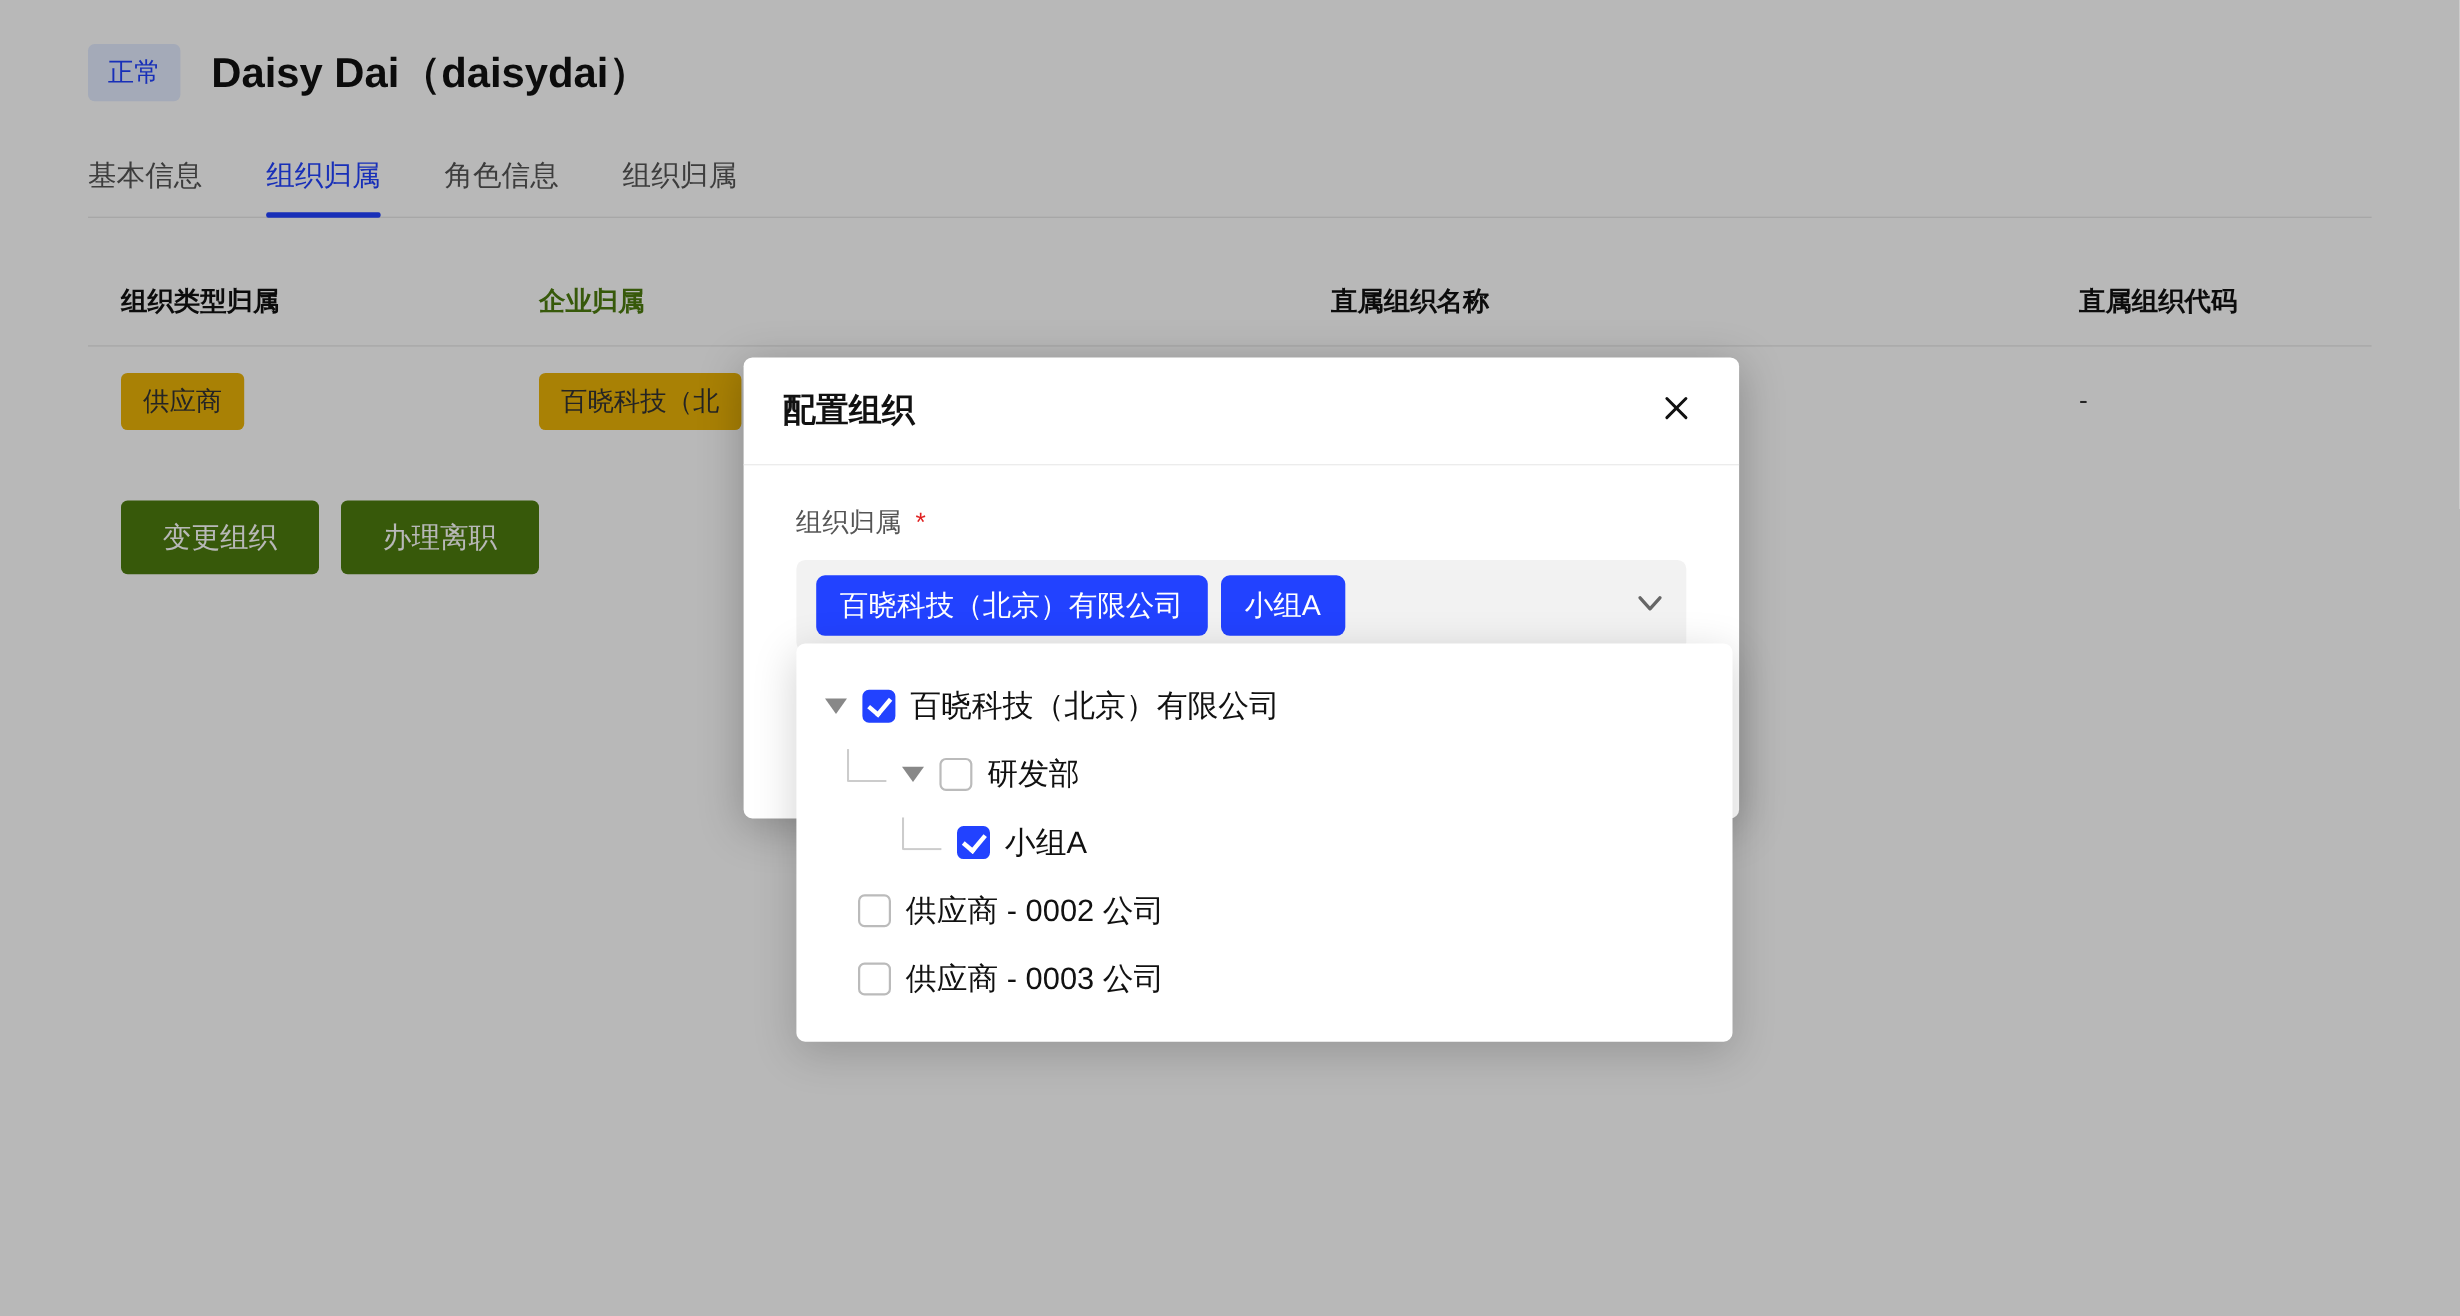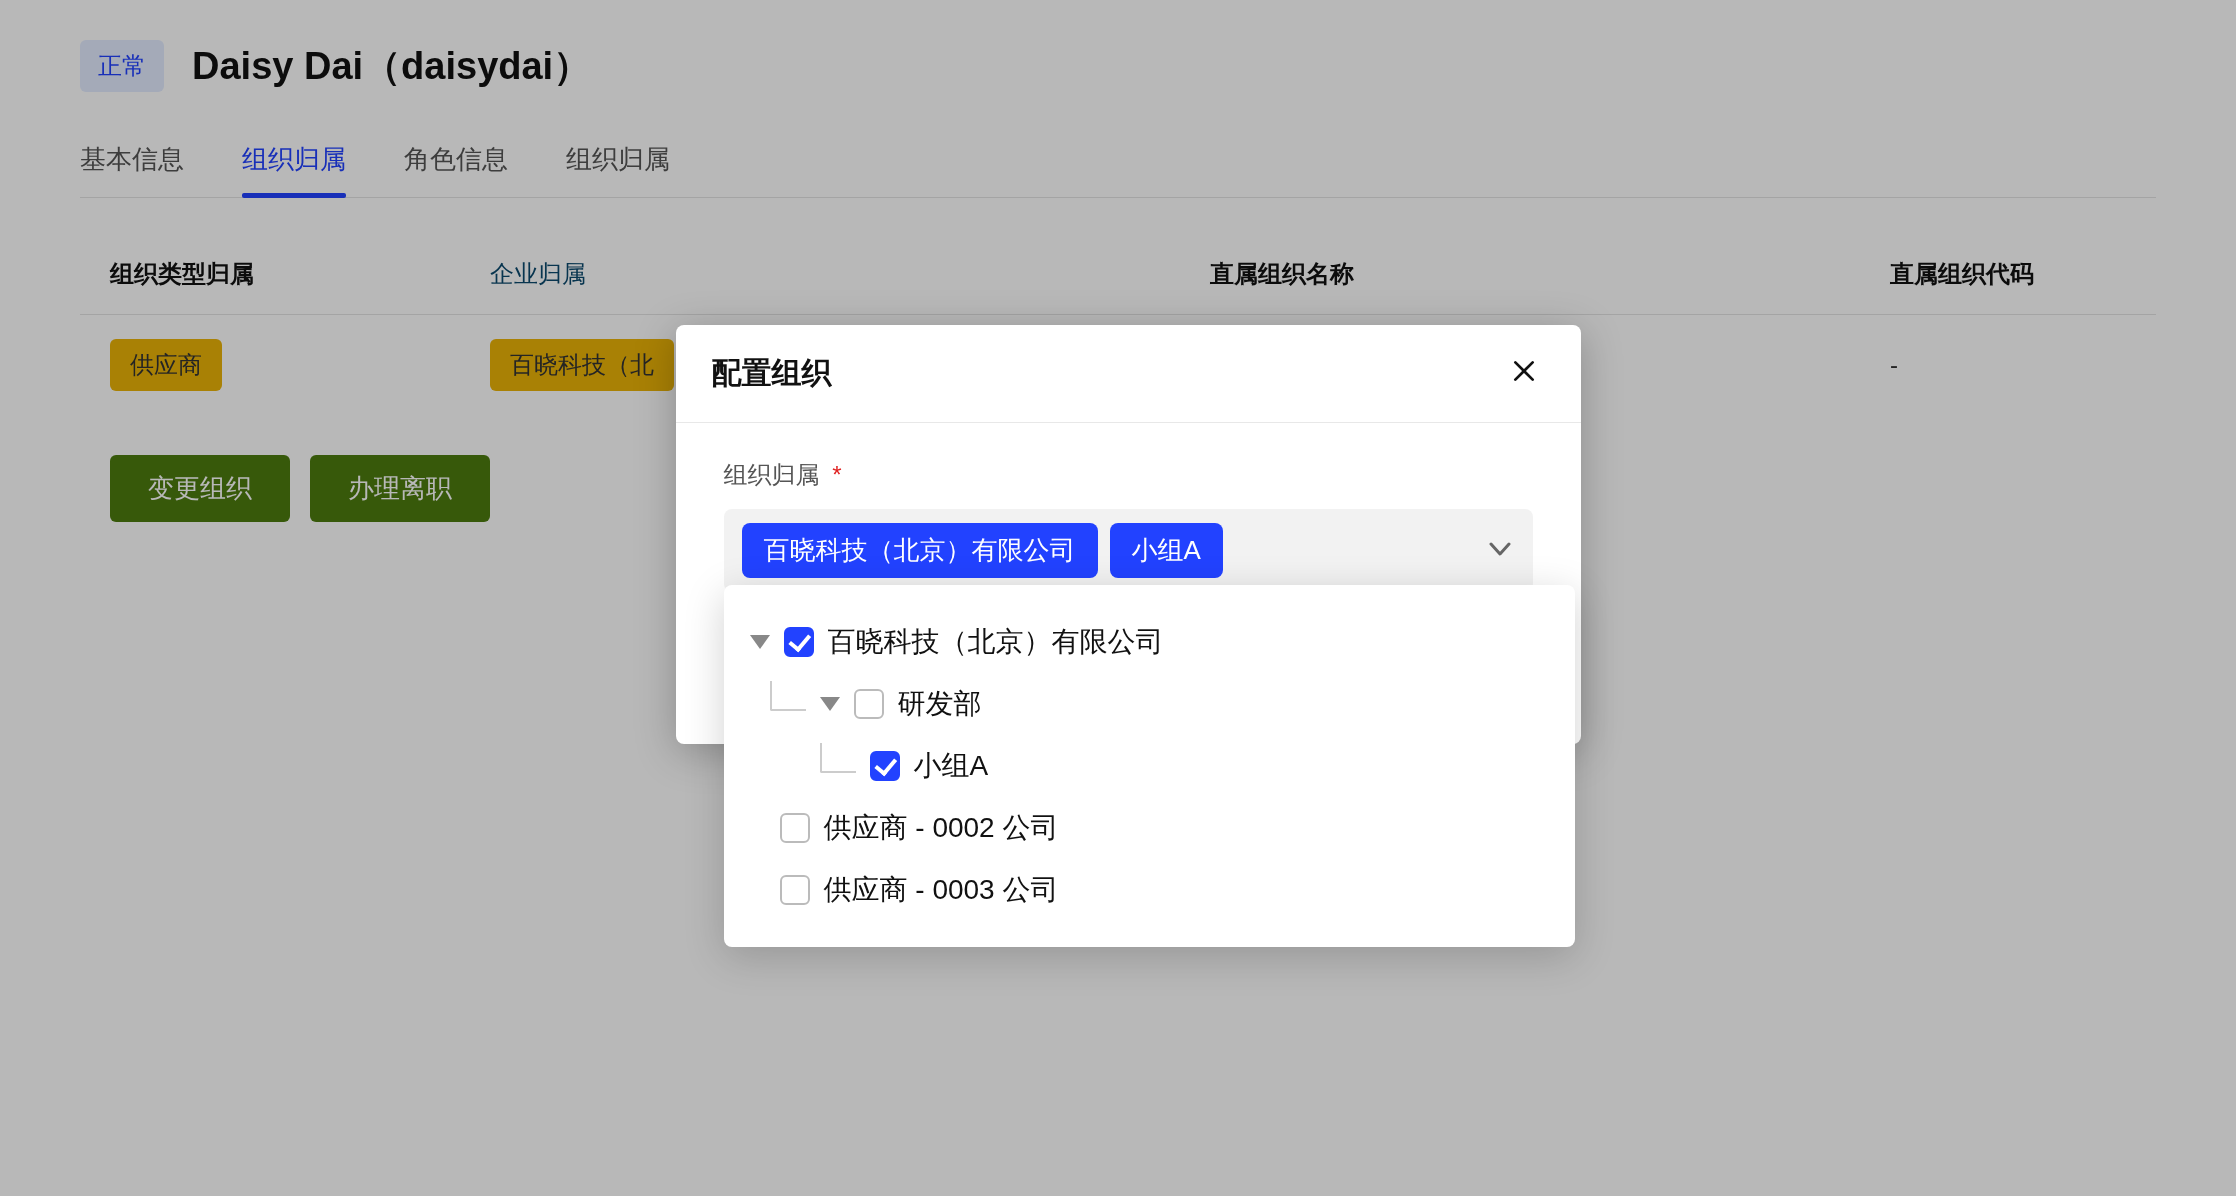--- a/index.html
+++ b/index.html
@@ -46,21 +46,21 @@
     left: 0; right: 0; bottom: -1px;
     height: 5px;
     background: #2242ff;
     border-radius: 2px;
   }
 
   .tbl { width: 100%; }
   .tbl-head, .tbl-row { display: flex; align-items: center; padding: 24px 30px; }
   .tbl-head { border-bottom: 1px solid #e3e3e3; }
   .col-a { width: 380px; font-size: 24px; color: #111; font-weight: 600; }
-  .col-b { width: 720px; font-size: 24px; color: #0c4a6e; font-weight: 400; }
+  .col-b { width: 720px; font-size: 24px; color: #4d7c0f; font-weight: 700; }
   .col-c { width: 680px; font-size: 24px; color: #111; font-weight: 600; }
   .col-d { flex: 1; font-size: 24px; color: #111; font-weight: 600; }
   .tbl-row .col-a, .tbl-row .col-b, .tbl-row .col-c, .tbl-row .col-d { font-weight: 400; color: #333; }
   .pill {
     display: inline-block;
     background: #eab308;
     color: #333;
     padding: 10px 20px;
     border-radius: 6px;
     font-size: 24px;

